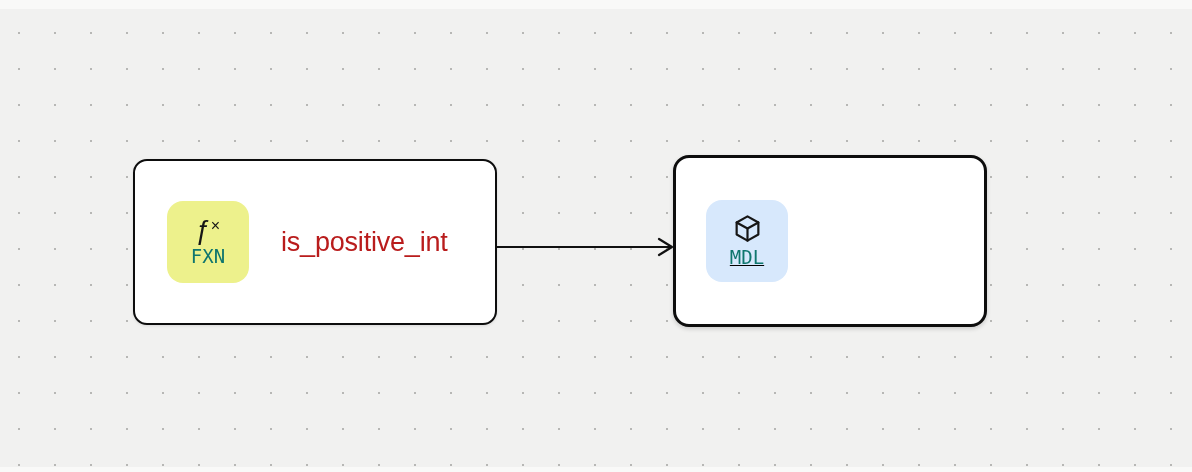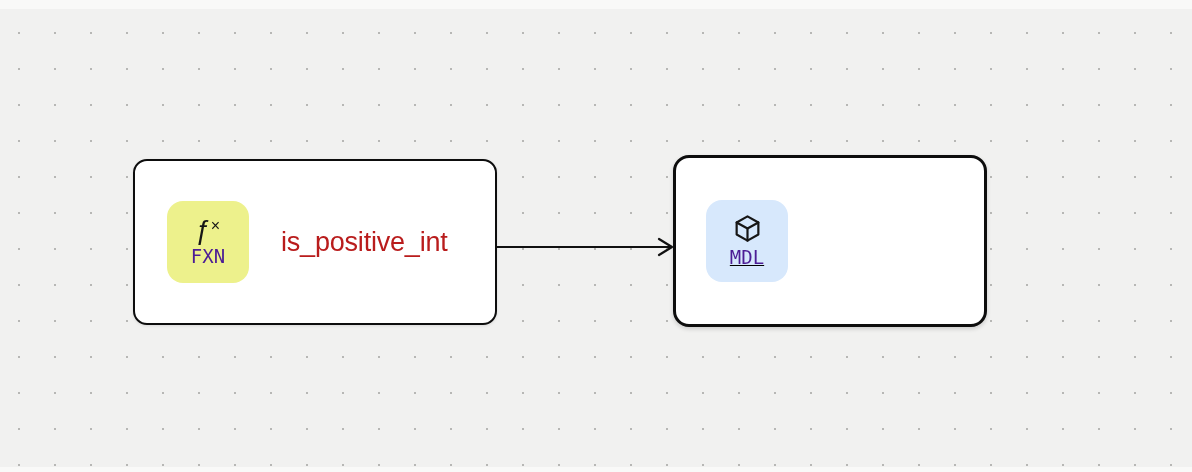--- a/index.html
+++ b/index.html
@@ -69,21 +69,21 @@
   }
   .badge-glyph .glyph-sub {
     font-size: 16px;
     line-height: 1;
     margin-top: 1px;
   }
   .badge-type-label {
     font-family: "DejaVu Sans Mono", "Liberation Mono", monospace;
     font-size: 19px;
     line-height: 1.15;
-    color: #4c1d95;
+    color: #0f766e;
   }
   .cube-svg { width: 31px; height: 31px; display: block; margin-bottom: 1px; }
   .node-label {
     font-size: 27px;
     font-weight: 500;
     color: #b91c1c;
     letter-spacing: -0.2px;
     white-space: nowrap;
   }
   .edge-svg { position: absolute; left: 497px; top: 237px; overflow: visible; }

